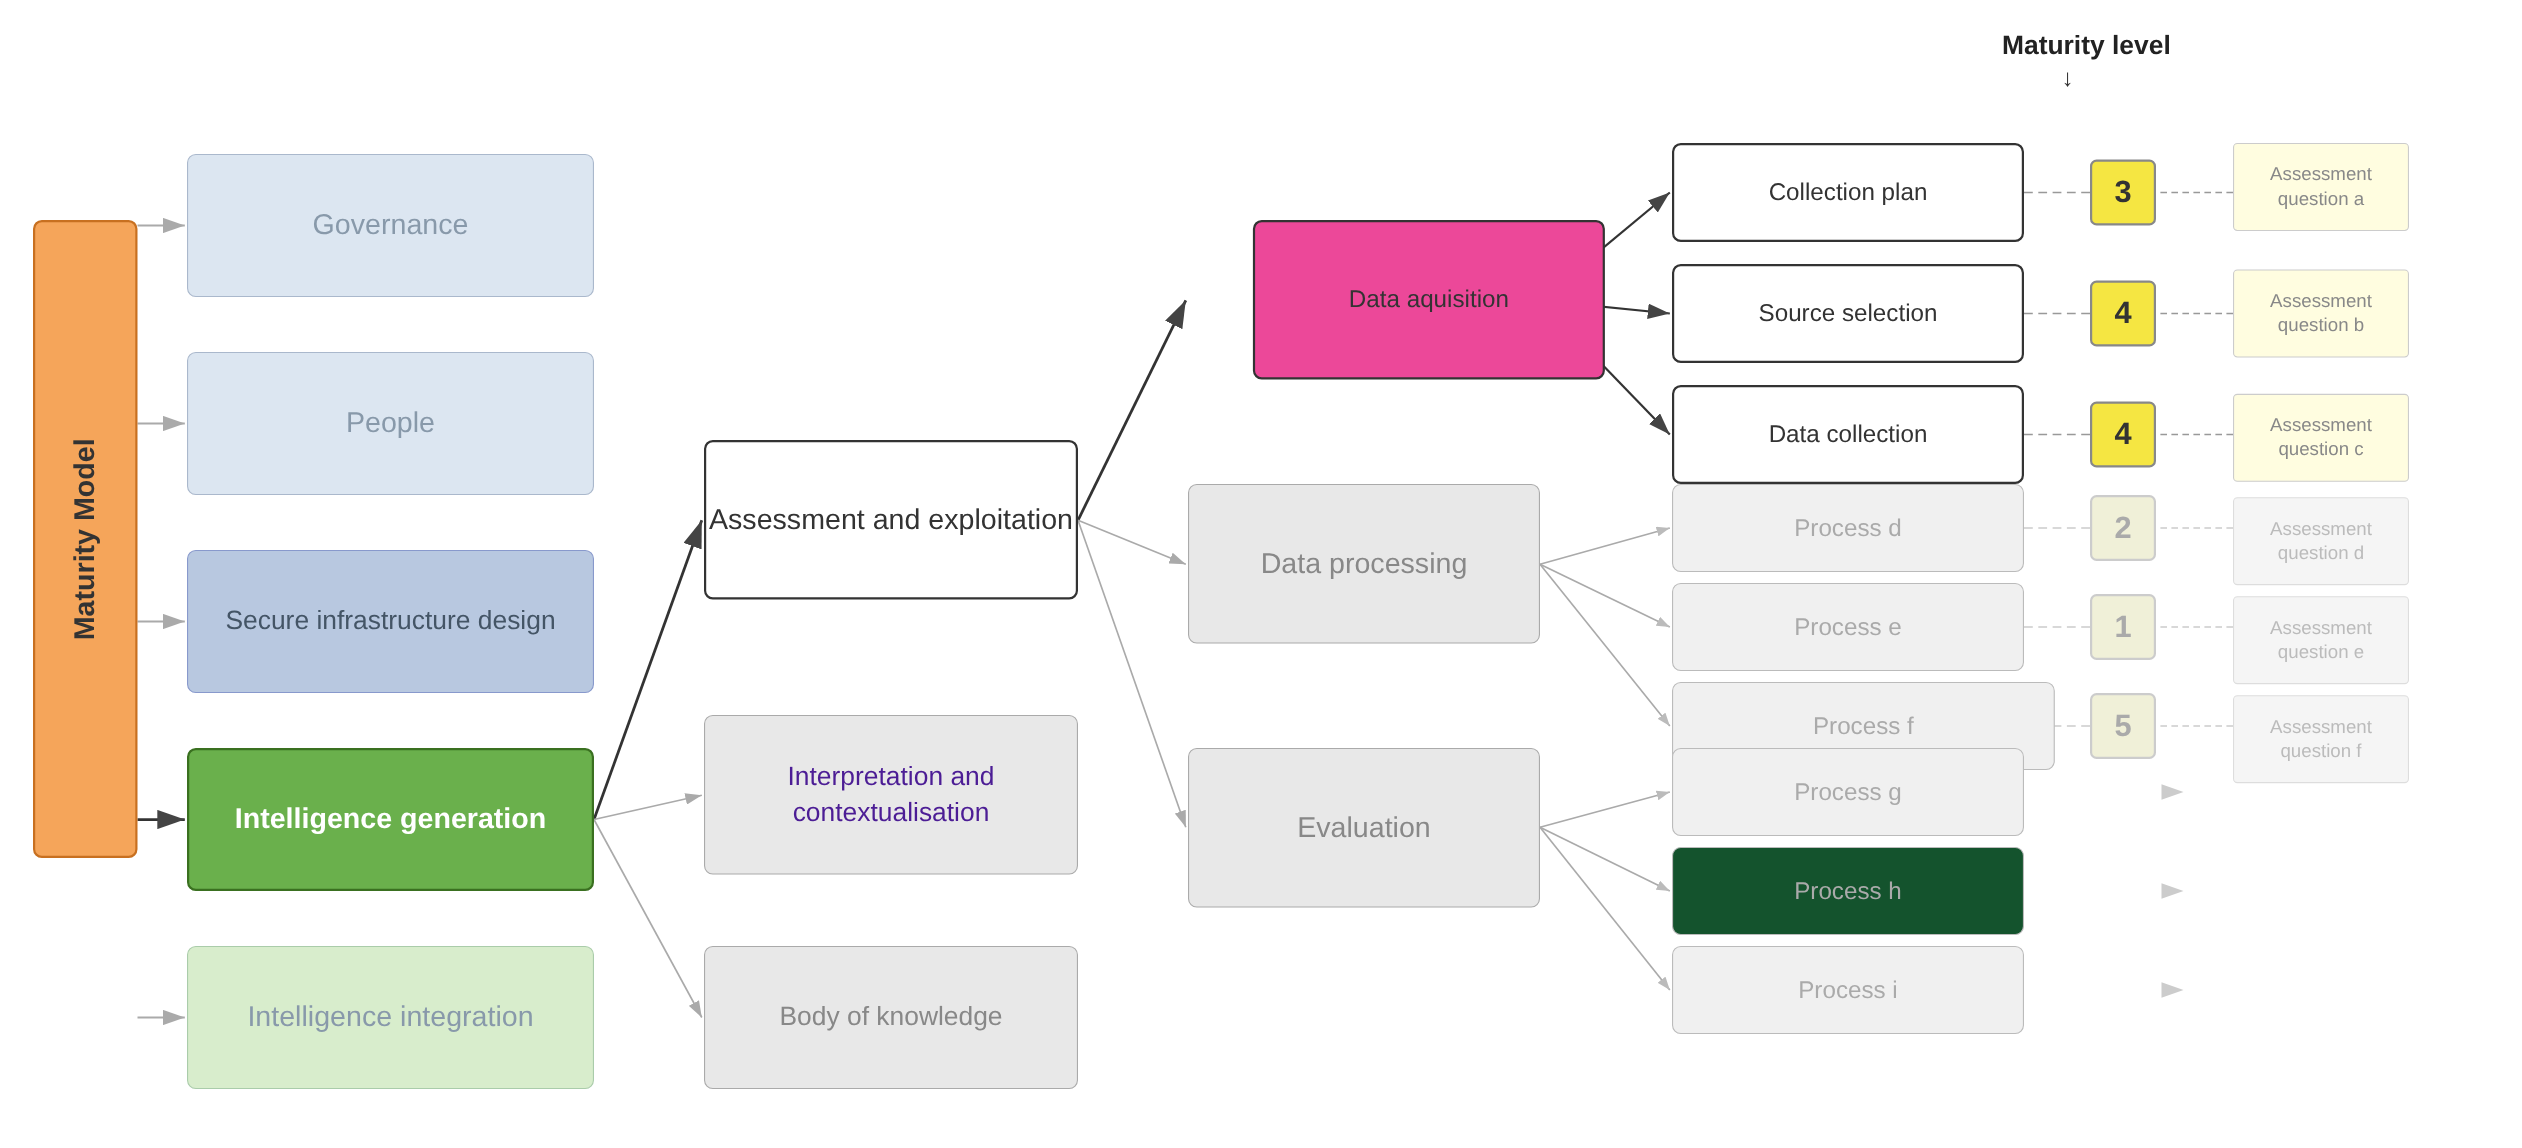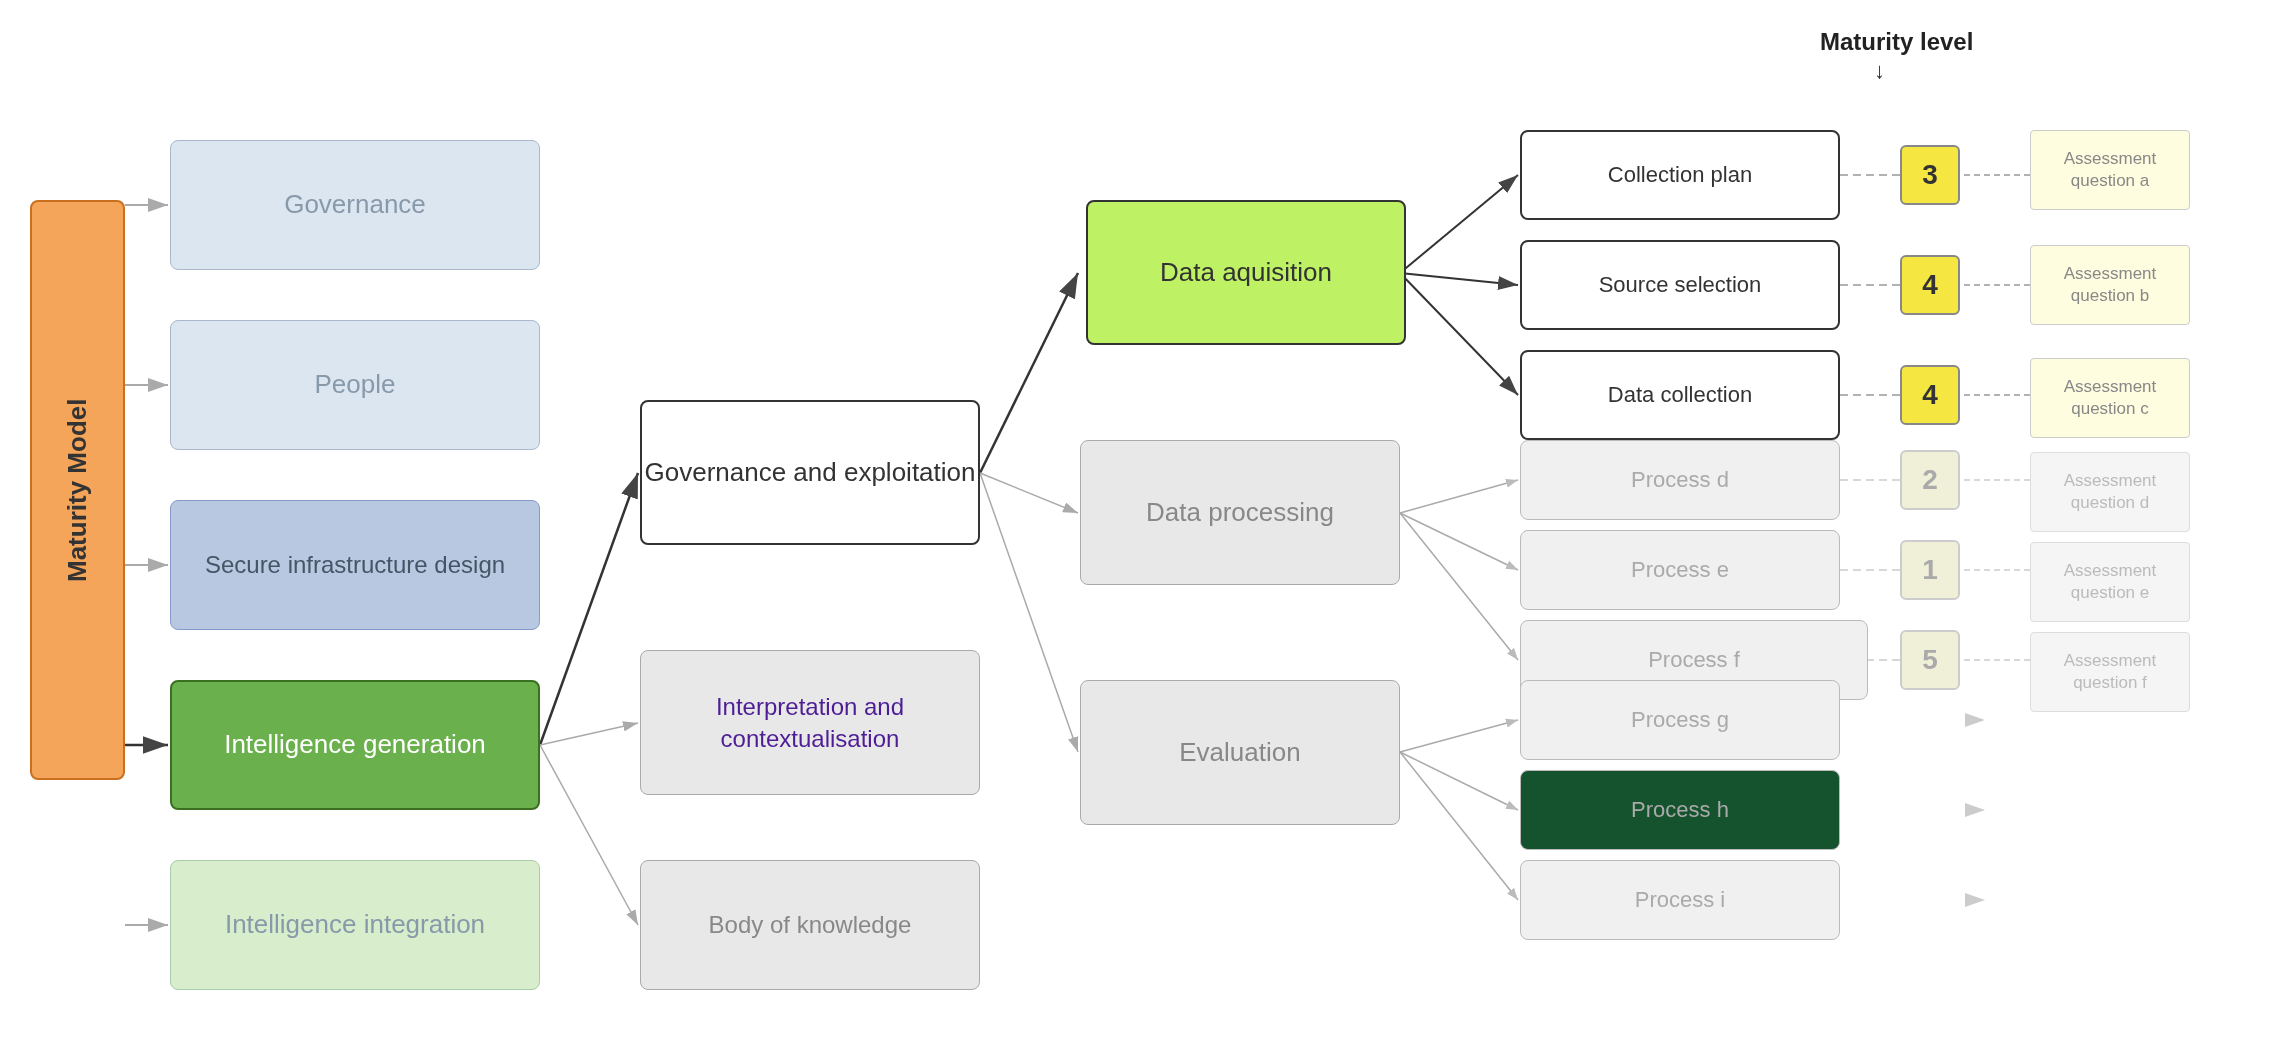--- a/index.html
+++ b/index.html
@@ -58,21 +58,21 @@
     .box-secure {
       left: 170px; top: 500px;
       width: 370px; height: 130px;
       background: #b8c8e0; border: 1.5px solid #8899cc;
       color: #445566; font-size: 24px;
     }
     .box-intel-gen {
       left: 170px; top: 680px;
       width: 370px; height: 130px;
       background: #6ab04c; border: 2.5px solid #3a7020;
-      color: #fff; font-size: 26px; font-weight: normal;
+      color: #fff; font-size: 26px; font-weight: bold;
     }
     .box-intel-int {
       left: 170px; top: 860px;
       width: 370px; height: 130px;
       background: #d8edcc; border: 1.5px solid #aaccaa;
       color: #8899aa; font-size: 26px;
     }
 
     
     .box-collection {
@@ -89,24 +89,24 @@
     }
     .box-body {
       left: 640px; top: 860px;
       width: 340px; height: 130px;
       background: #e8e8e8; border: 1.5px solid #aaa;
       color: #888; font-size: 24px; align-items: center;
     }
 
     
     .box-data-acq {
-      left: 1086px; top: 200px;
+      left: 1139px; top: 200px;
       width: 320px; height: 145px;
-      background: #bef264; border: 2px solid #333;
-      color: #333; font-size: 26px;
+      background: #ec4899; border: 2px solid #333;
+      color: #333; font-size: 22px;
     }
     .box-data-proc {
       left: 1080px; top: 440px;
       width: 320px; height: 145px;
       background: #e8e8e8; border: 1.5px solid #aaa;
       color: #888; font-size: 26px;
     }
     .box-evaluation {
       left: 1080px; top: 680px;
       width: 320px; height: 145px;
@@ -329,21 +329,21 @@
     <span>Secure infrastructure design</span>
   </div>
   <div class="box box-intel-gen">
     <span>Intelligence generation</span>
   </div>
   <div class="box box-intel-int">
     <span>Intelligence integration</span>
   </div>
 
   <div class="box box-collection">
-    <span>Governance and exploitation</span>
+    <span>Assessment and exploitation</span>
   </div>
   <div class="box box-interpretation">
     <span>Interpretation and contextualisation</span>
   </div>
   <div class="box box-body">
     <span>Body of knowledge</span>
   </div>
 
   <div class="box box-data-acq">
     <span>Data aquisition</span>

